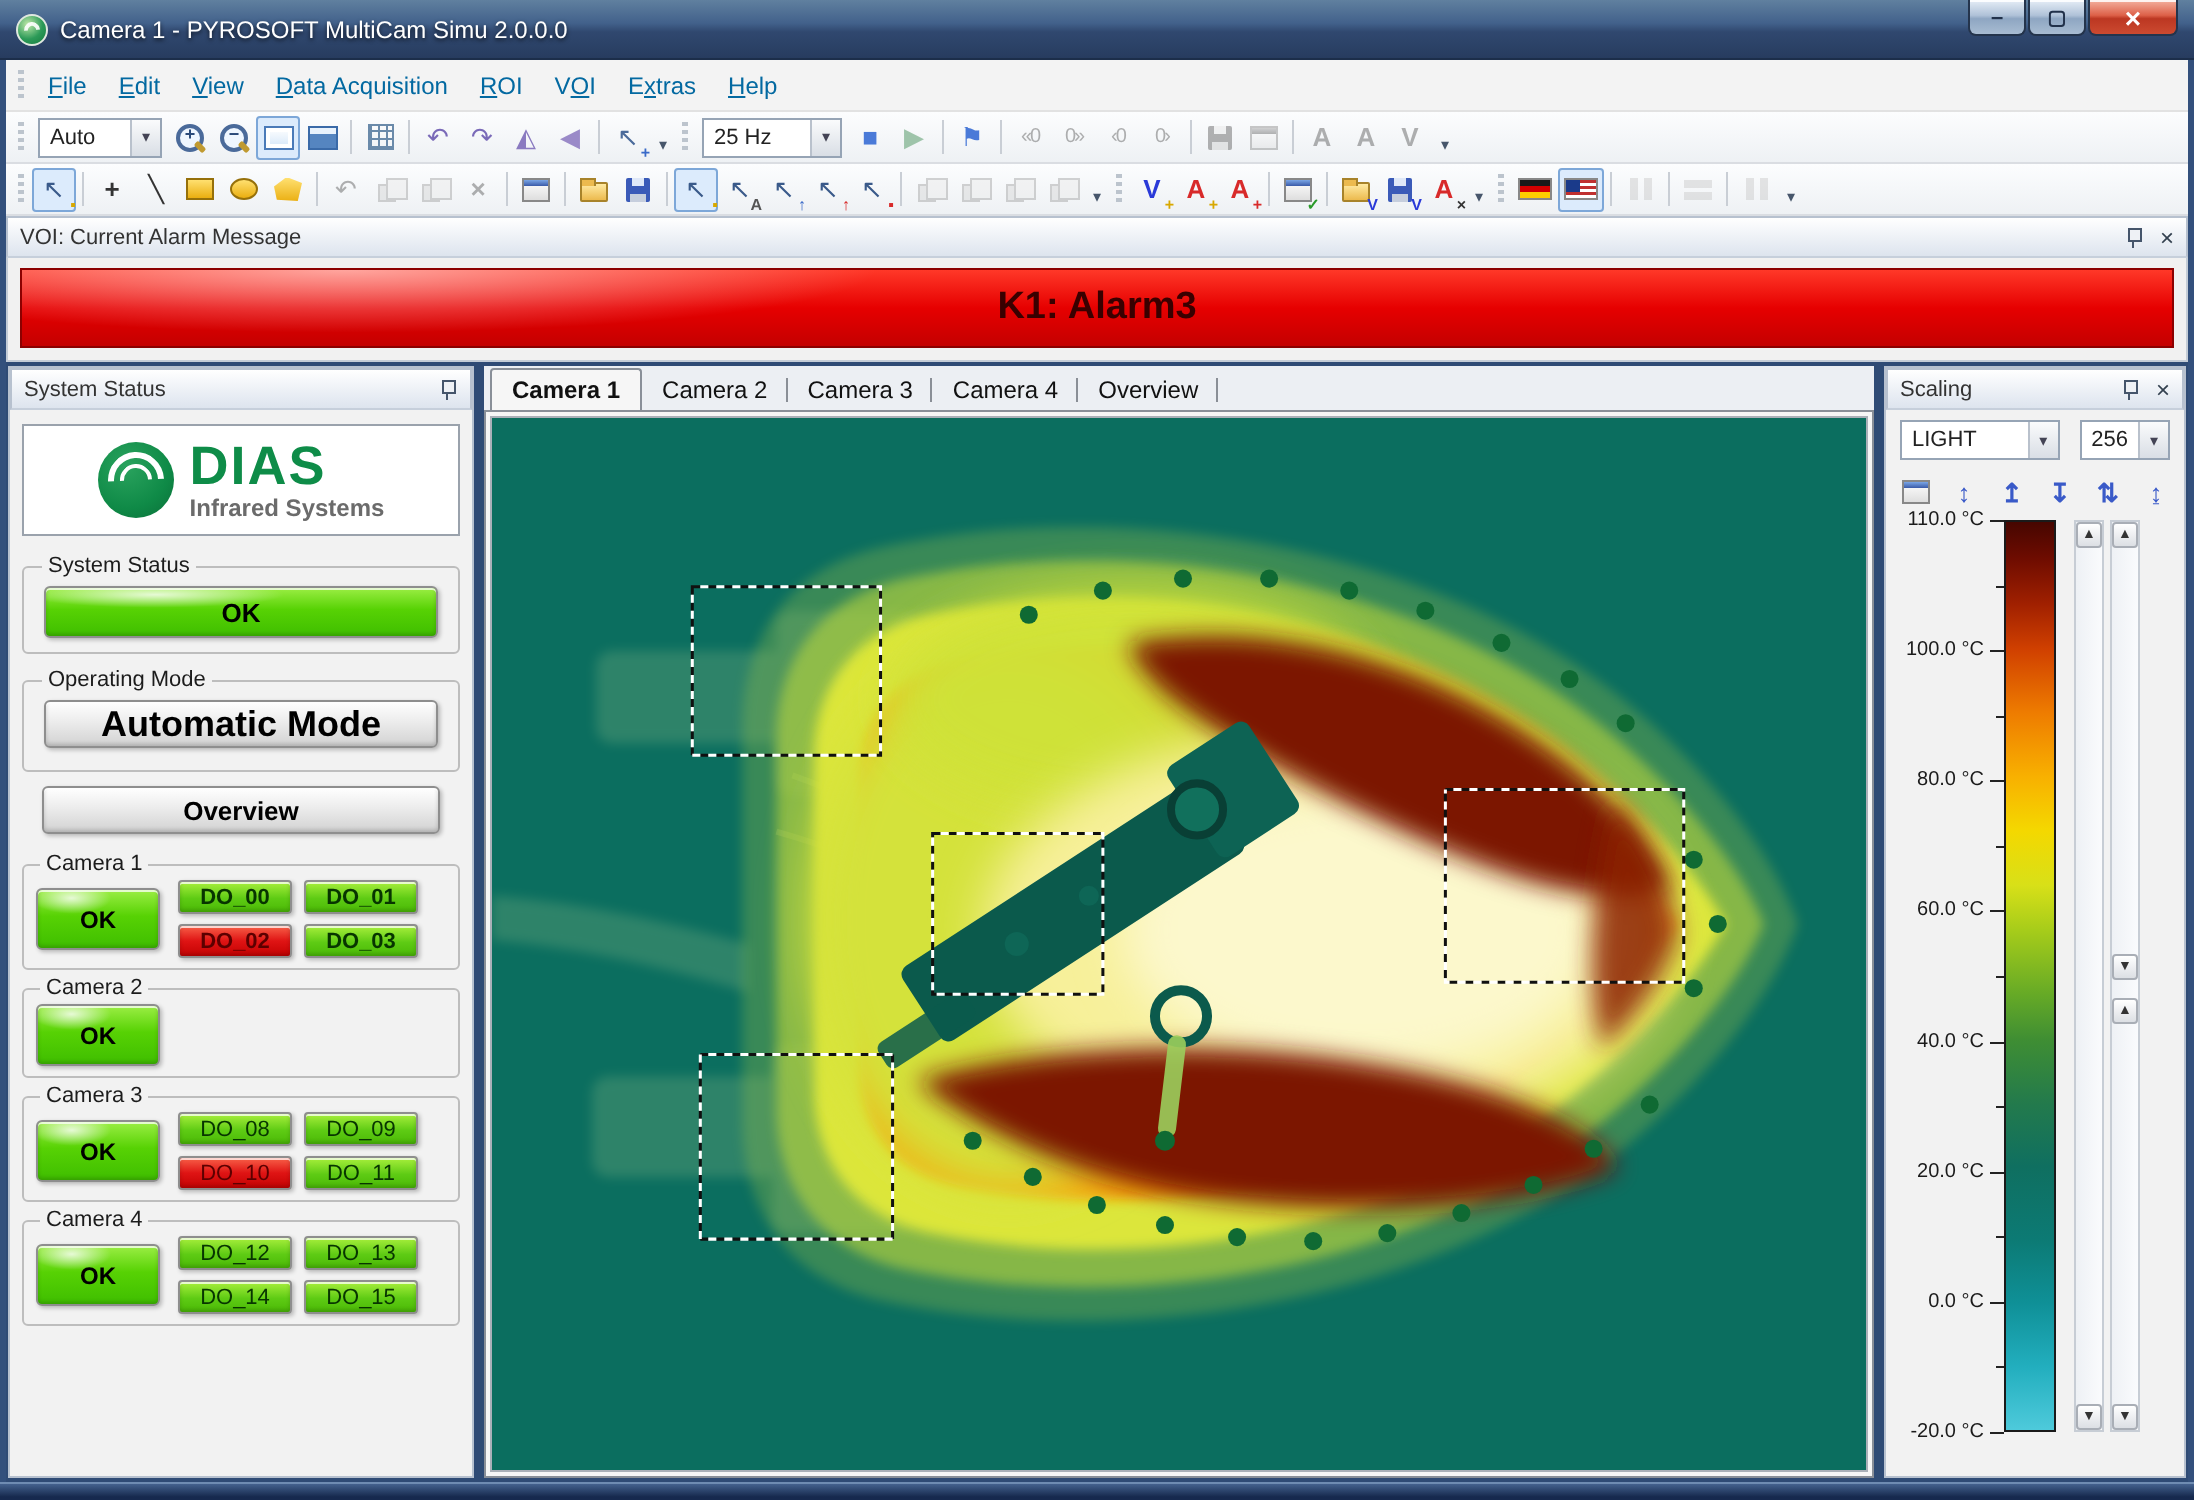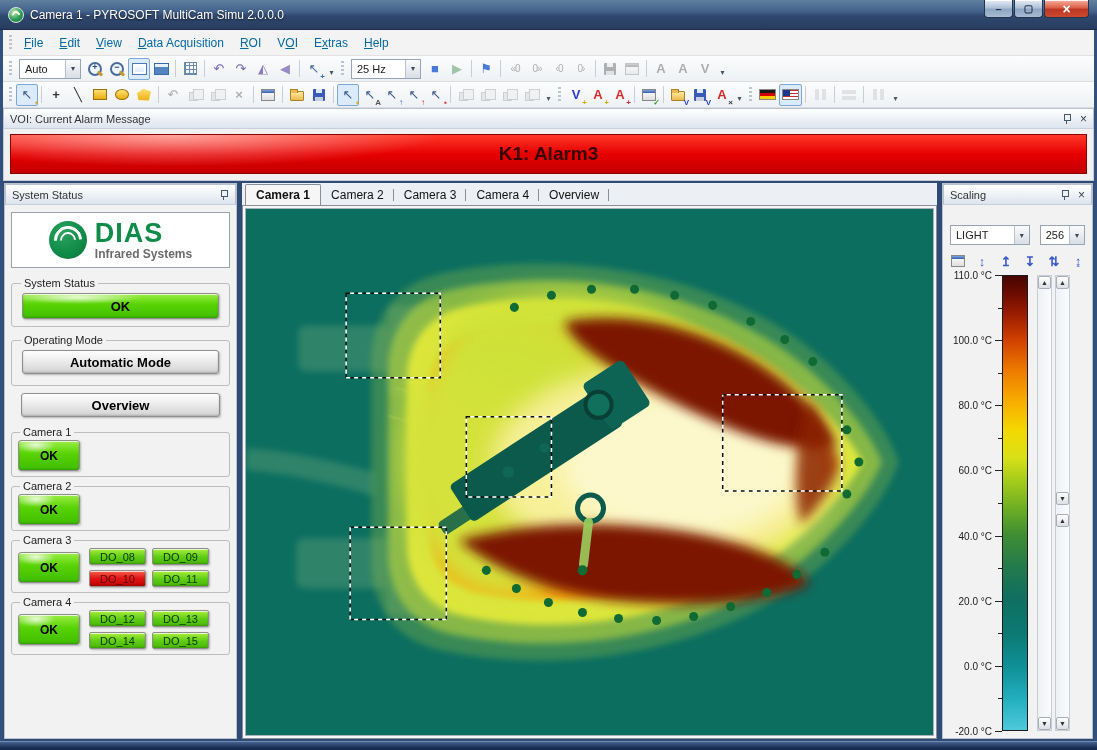--- a/index.html
+++ b/index.html
@@ -114,21 +114,21 @@
     font-weight:bold;color:#000;cursor:default;
     box-shadow:inset 0 1px 0 rgba(255,255,255,.75),inset 0 -1px 2px rgba(0,0,0,.18),1px 1px 2px rgba(0,0,0,.25)}
   .green{background:radial-gradient(ellipse 55% 45% at 28% 14%,rgba(255,255,255,.8),rgba(255,255,255,0) 60%),
     linear-gradient(#9bee44,#57d204 45%,#3fbe00)}
   .silver{background:linear-gradient(#ffffff,#ececec 45%,#d2d2d2)}
   .gold{background:radial-gradient(ellipse 55% 45% at 28% 14%,rgba(255,255,255,.75),rgba(255,255,255,0) 60%),
     linear-gradient(#ffe94e,#f2c600 50%,#d8a800)}
   .red{background:radial-gradient(ellipse 55% 45% at 28% 14%,rgba(255,255,255,.55),rgba(255,255,255,0) 60%),
     linear-gradient(#ff5848,#e01212 50%,#c00000)}
   #ss-ok{height:26px;font-size:13px;margin:2px 3px 0}
-  .mode-btn{height:24px;font-size:13px;margin:2px 3px 4px}
+  .mode-btn{height:24px;font-size:18px;margin:2px 3px 4px}
   #overview-btn{height:24px;font-size:13px;margin:2px 10px 9px}
   .cam-row{display:flex;gap:9px;align-items:center;padding-top:2px}
   .ok-small{width:62px;height:31px;font-size:12px;flex:none}
   .do-grid{display:grid;grid-template-columns:57px 57px;grid-auto-rows:17px;gap:5px 6px}
   .do{font-size:11px;font-weight:normal;border-radius:2px;color:#073500}
   .do.green2{background:linear-gradient(#a8ef3c,#5ecb14 55%,#4ab906)}
   .do.red{color:#5c0000;background:linear-gradient(#f86048,#df1414 50%,#c40202)}
   .bold{font-weight:bold}
   fieldset.cam{margin-bottom:3px;padding:0 6px 5px}
 
@@ -137,21 +137,21 @@
   #tabbar{height:22px;display:flex;align-items:flex-end;padding-left:3px;background:#eceff3}
   .tab{padding:3px 10px 3px;font-size:12px;color:#111;position:relative;cursor:default}
   .tab:not(.active)::after{content:"";position:absolute;right:0;top:4px;bottom:4px;width:1px;background:#8a8f96}
   .tab.active{font-weight:bold;background:#f6f6f6;border:1px solid #898f98;border-bottom:none;border-radius:2px 2px 0 0;z-index:2}
   #image-page{flex:1;background:#f6f6f6;border:1px solid #898f98;margin:0;padding:2px;display:flex}
   #image-frame{flex:1;border:1px solid #aab0b8;background:#0b6e5f;overflow:hidden}
   #thermal{width:100%;height:100%;display:block}
 
   
   #scaling-panel{width:151px}
-  #scaling-body{flex:1;padding:20px 4px 0;position:relative}
+  #scaling-body{flex:1;padding:5px 4px 0;position:relative}
   #scaling-combos{display:flex;gap:4px;margin-bottom:6px}
   #scaling-tools{display:flex;gap:4px;align-items:center;margin:0 0 4px 1px}
   #scaling-tools .tbtn{min-width:20px;height:20px}
   #scaling-tools .glyph{color:#3a5ac8;font-weight:bold}
   #scale-wrap{display:flex;align-items:flex-start;padding-left:1px}
   #scale-labels{width:46px;position:relative;height:456px;font-size:10px;color:#1b1b1b}
   #scale-labels div{position:absolute;right:2px;transform:translateY(-50%);white-space:nowrap}
   #scale-ticks{width:8px;position:relative;height:456px}
   #scale-ticks .tick{position:absolute;right:0;height:1px;background:#222}
   #scale-ticks .major{width:7px} #scale-ticks .minor{width:4px}
@@ -449,20 +449,26 @@
         <fieldset class="grp">
           <legend>Operating Mode</legend>
           <div class="btn3d silver mode-btn">Automatic Mode</div>
         </fieldset>
         <div id="overview-btn" class="btn3d silver">Overview</div>
         <div id="cameras">
             <fieldset class="grp cam">
               <legend>Camera 1</legend>
               <div class="cam-row">
                 <div class="btn3d green ok-small bold">OK</div>
+                <div class="do-grid">
+                  <div class="btn3d do green2 bold">DO_00</div>
+                  <div class="btn3d do green2 bold">DO_01</div>
+                  <div class="btn3d do red bold">DO_02</div>
+                  <div class="btn3d do green2 bold">DO_03</div>
+                </div>
               </div>
             </fieldset>
             <fieldset class="grp cam">
               <legend>Camera 2</legend>
               <div class="cam-row">
                 <div class="btn3d green ok-small">OK</div>
               </div>
             </fieldset>
             <fieldset class="grp cam">
               <legend>Camera 3</legend>

